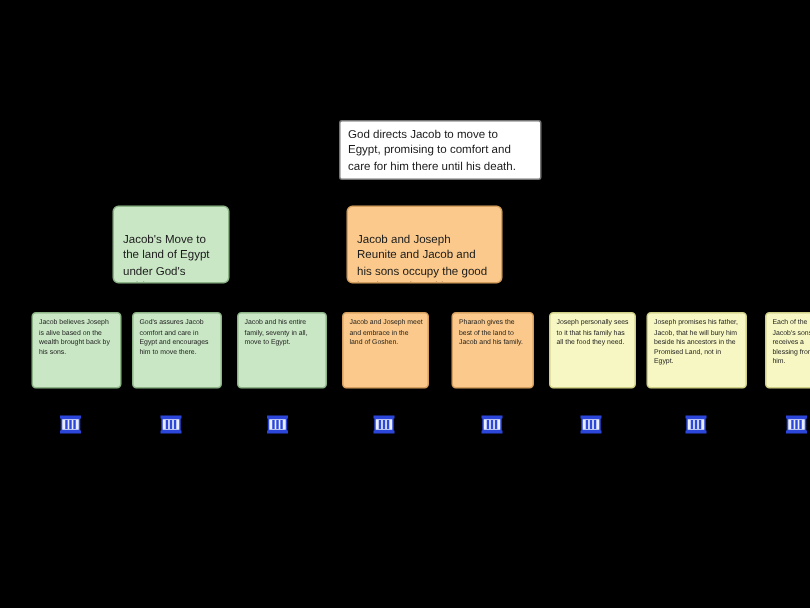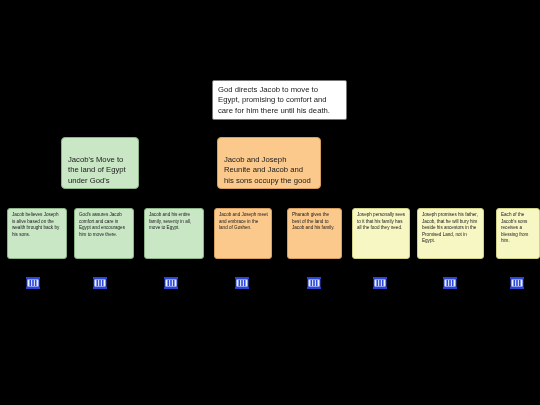--- a/index.html
+++ b/index.html
@@ -8,21 +8,21 @@
   }
   body {
     width: 540px; height: 405px;
     position: relative;
     overflow: hidden;
     font-family: "Liberation Sans", sans-serif;
     color: #1a1a1a;
   }
   .canvas {
     position: absolute;
-    left: 4px; top: 0;
+    left: 18px; top: 0;
     width: 484px; height: 405px;
     background: #000000;
     border-radius: 14px;
   }
   .node {
     position: absolute;
     box-sizing: border-box;
     border-radius: 3px;
     border: 1px solid #8f8f8f;
     padding: 4px 5px;

